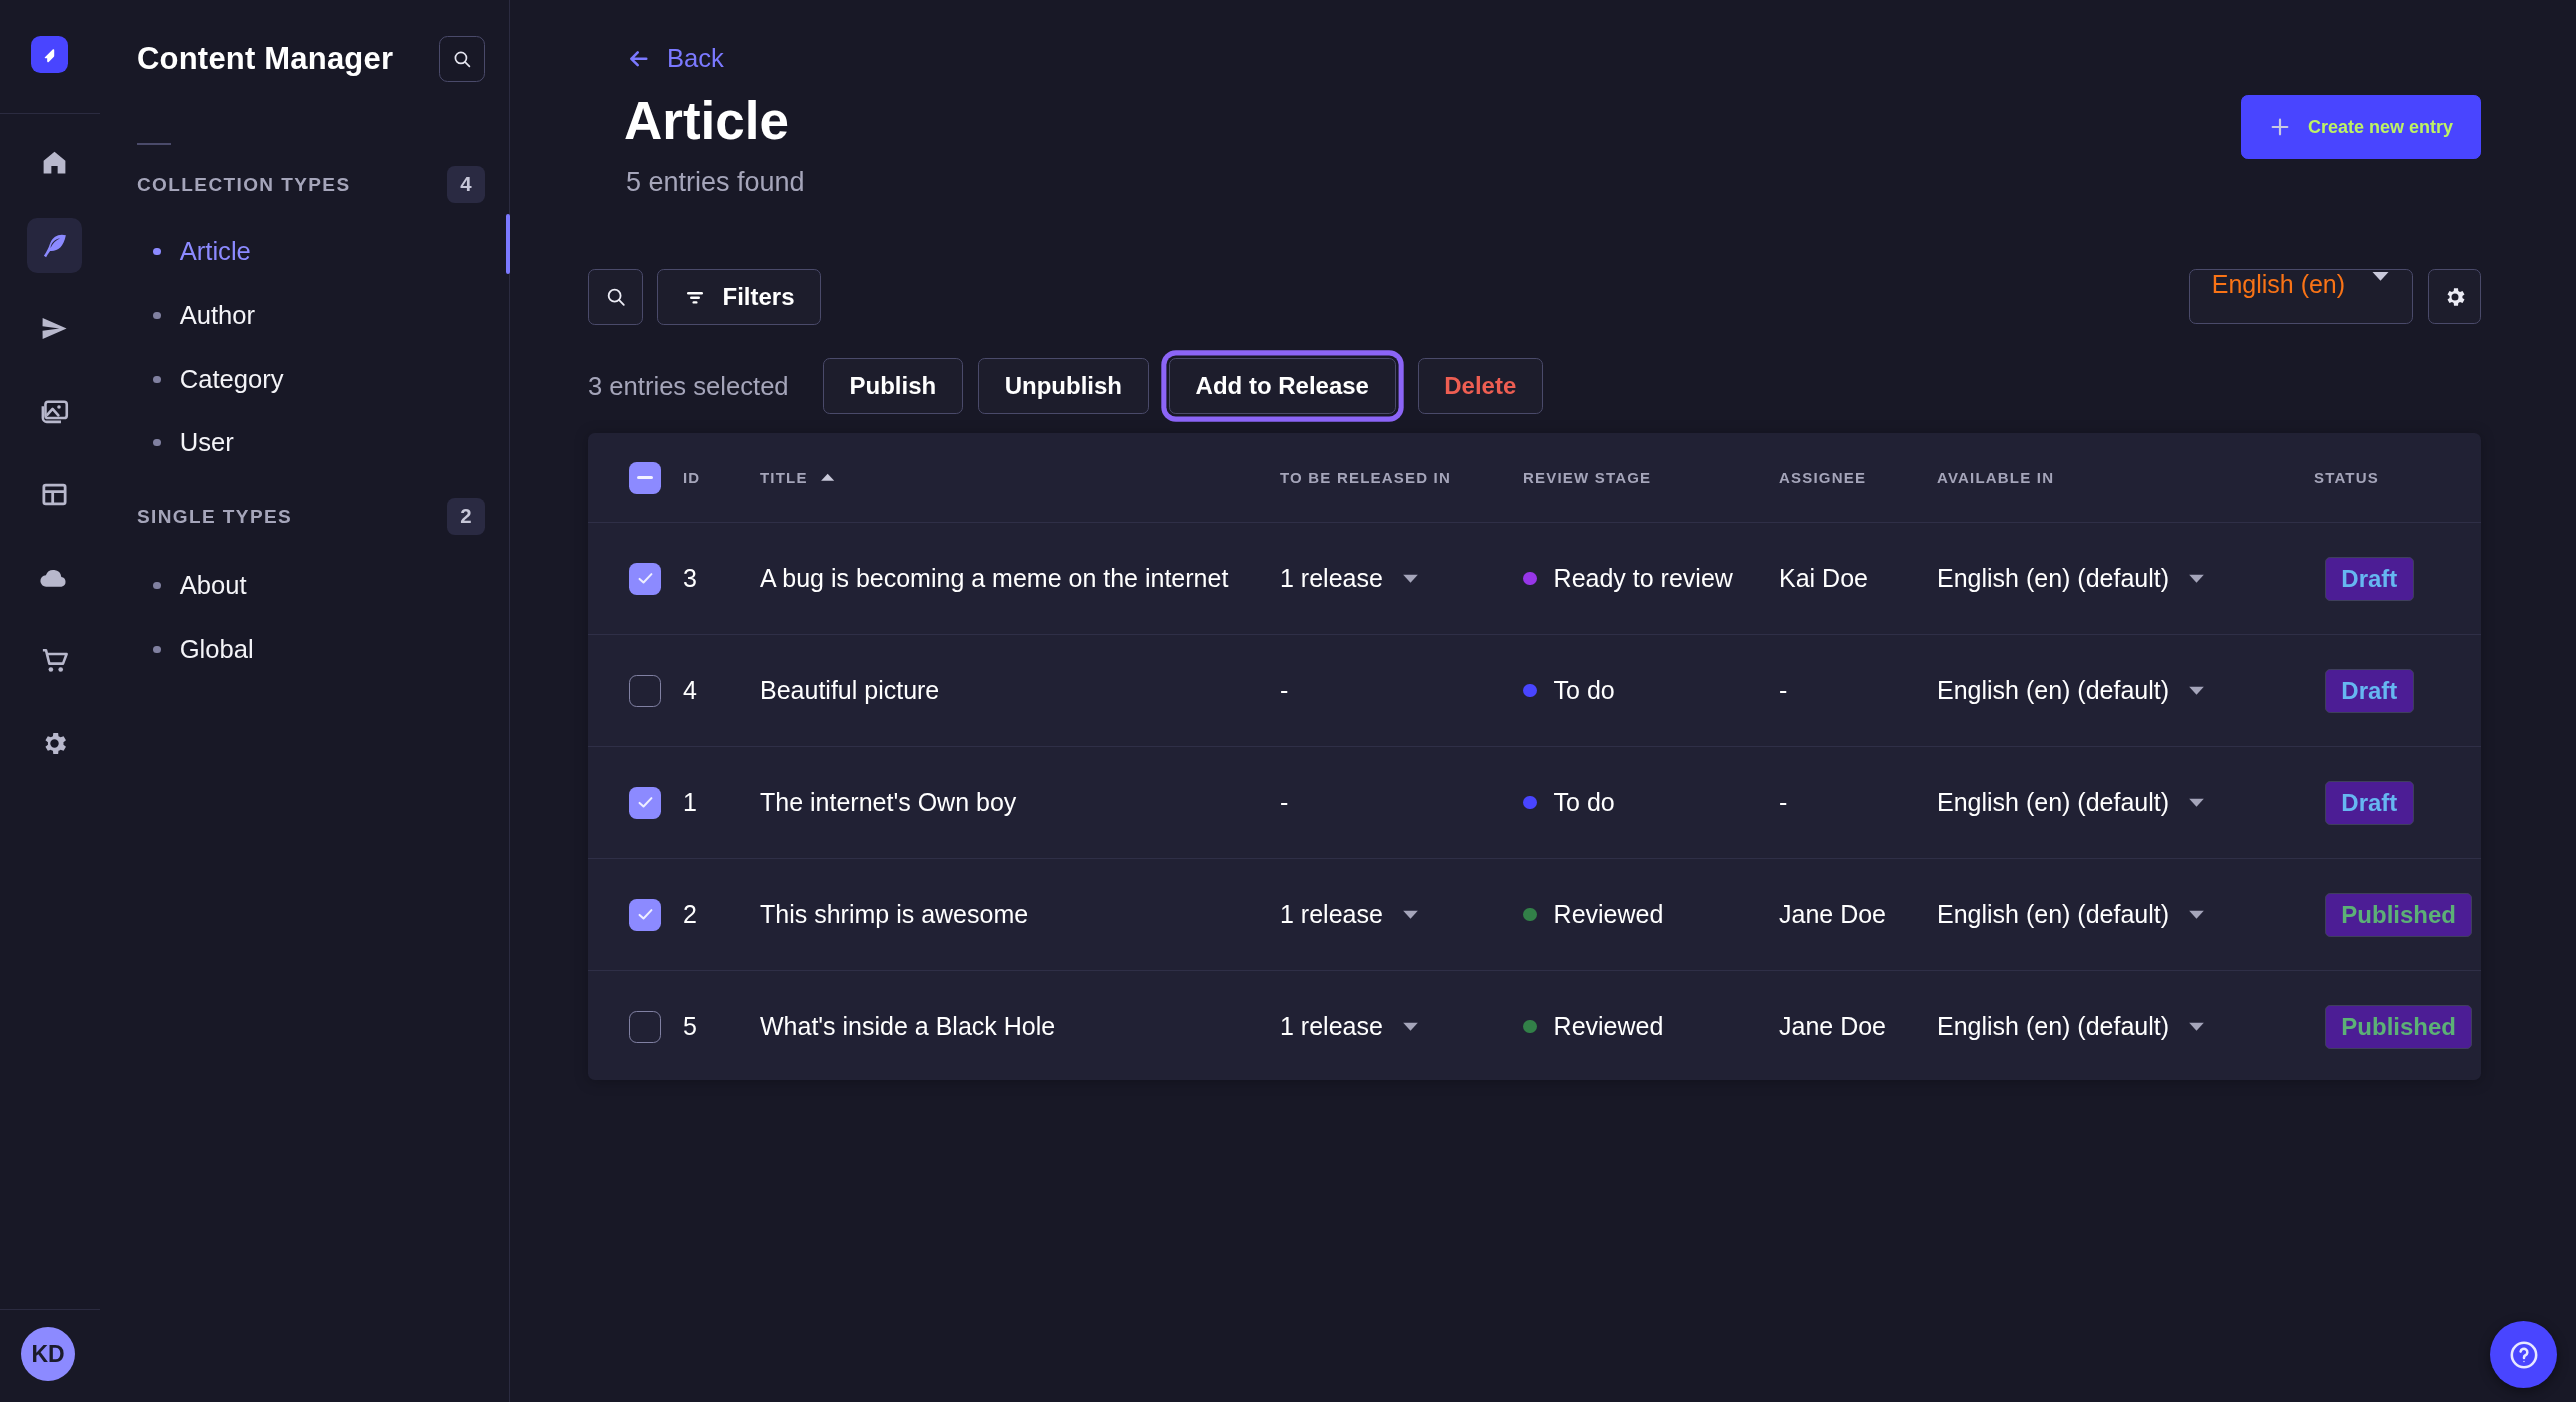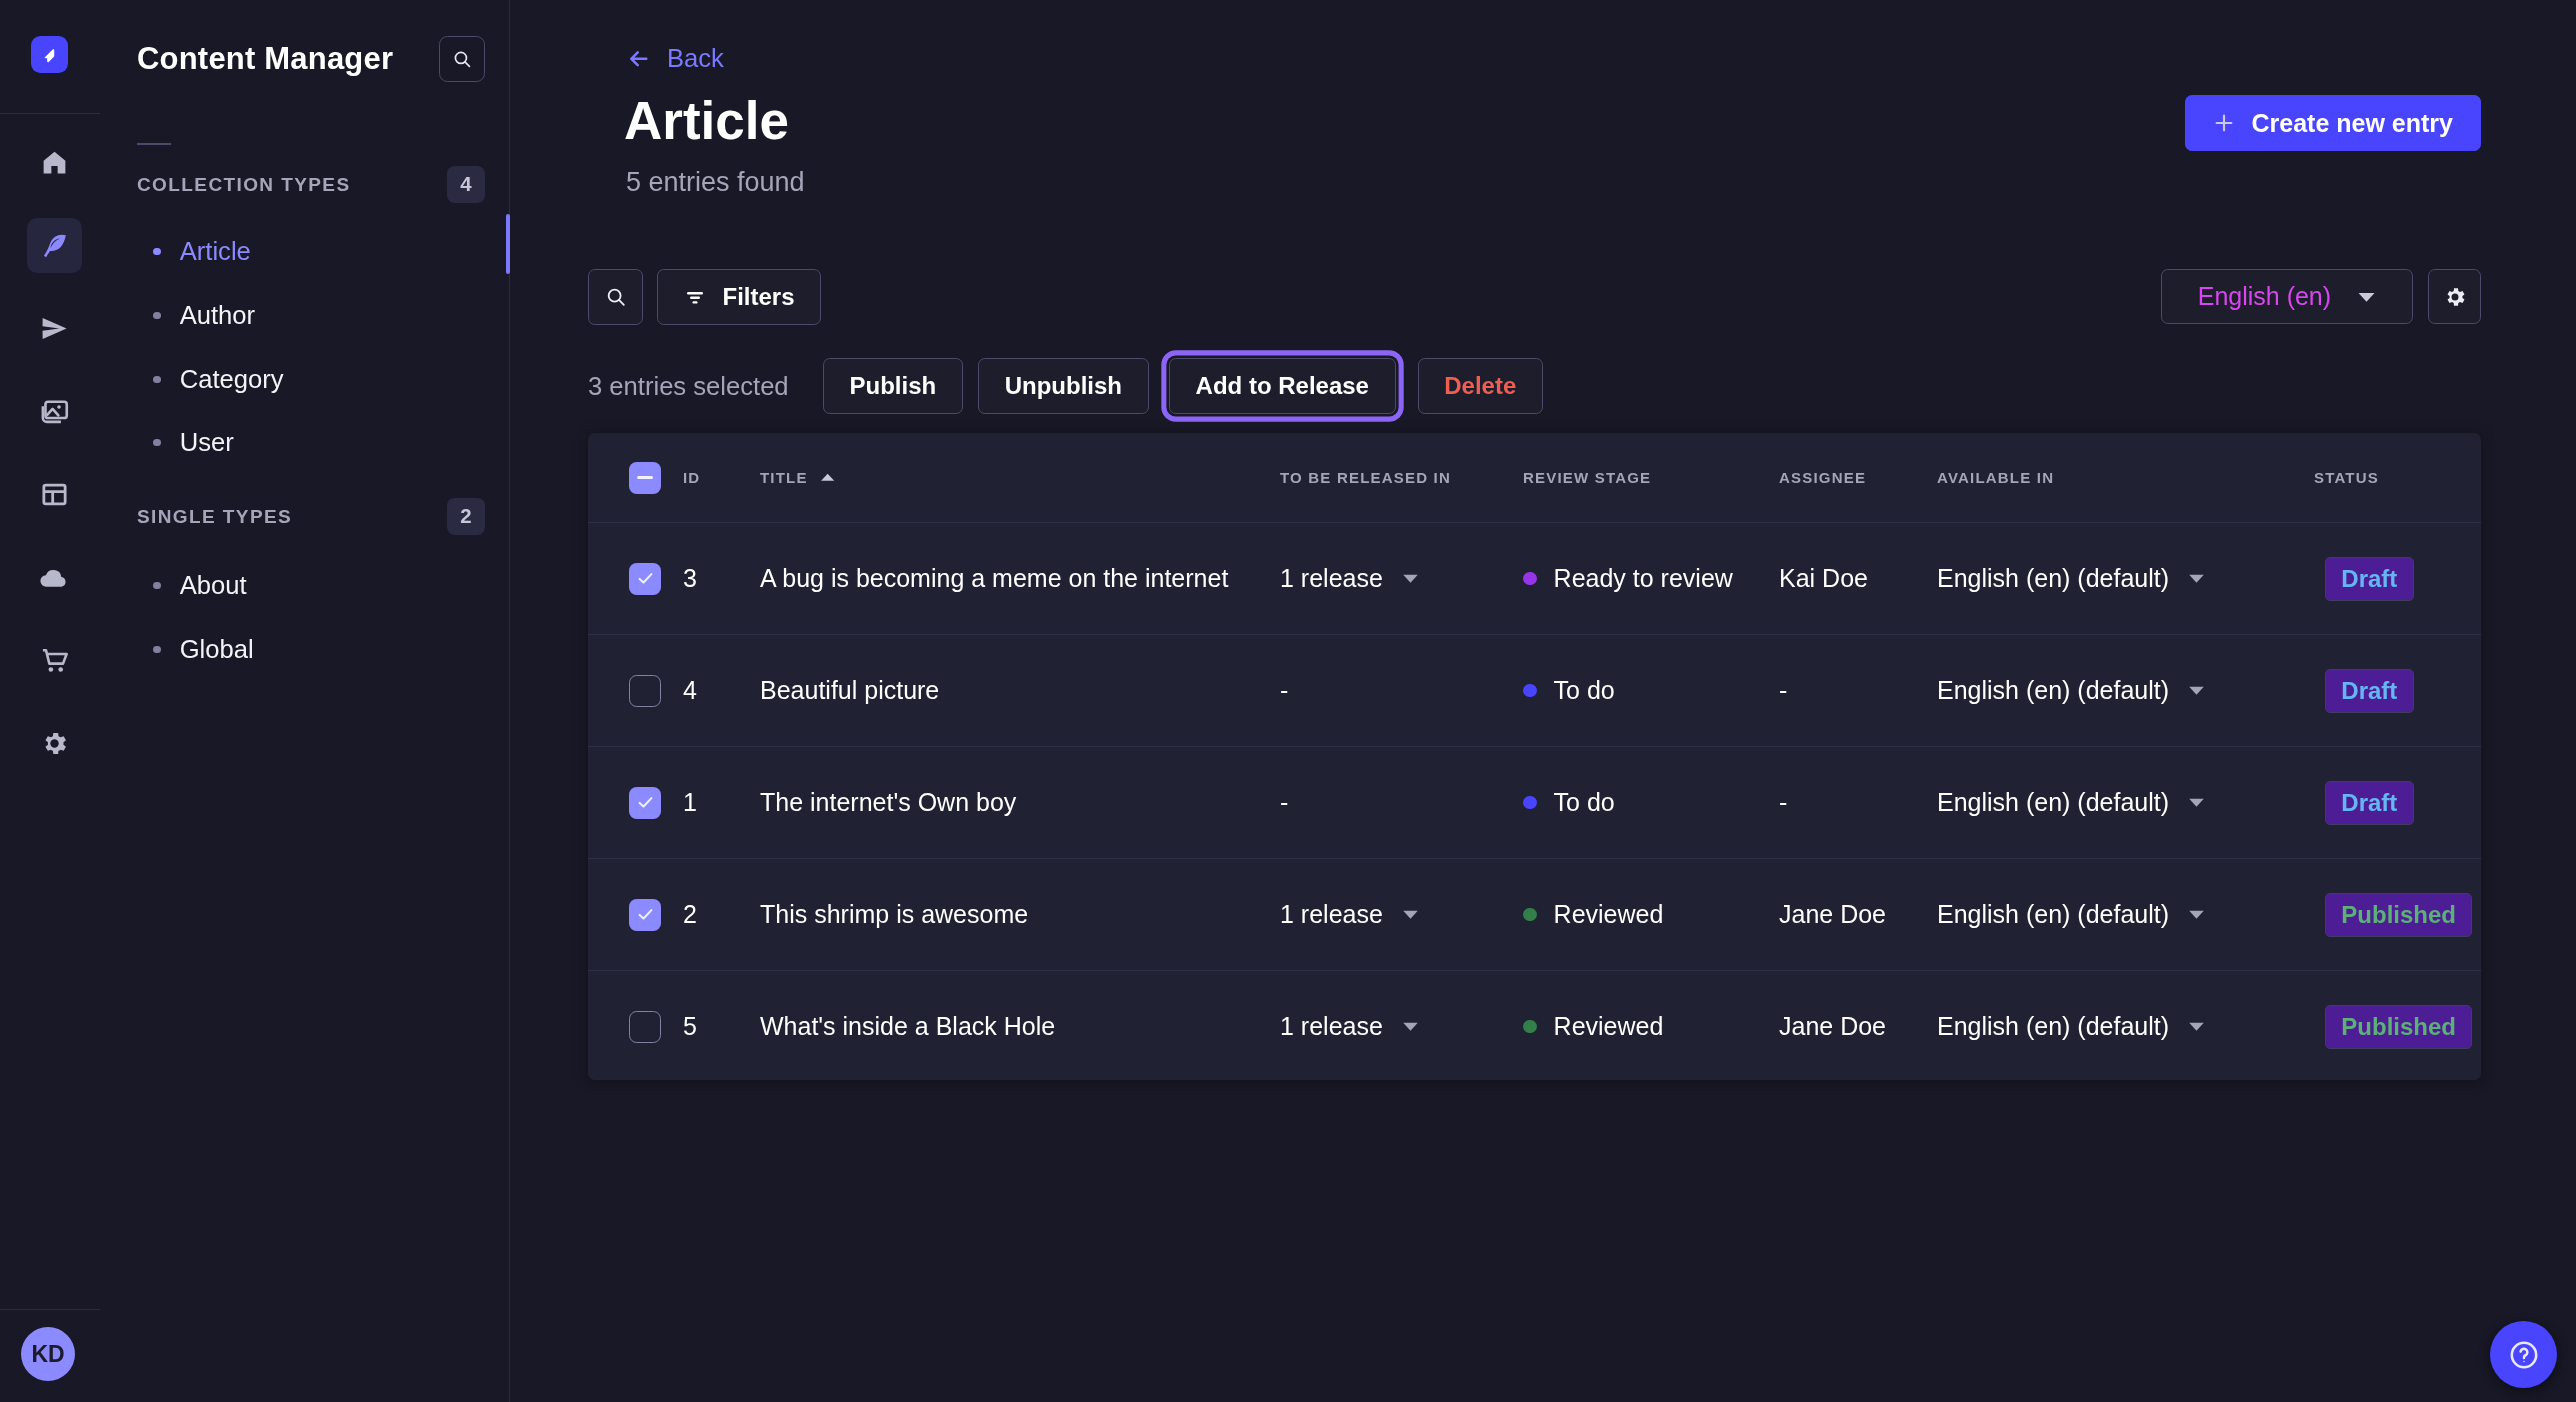--- a/index.html
+++ b/index.html
@@ -69,39 +69,39 @@
   .active-bar { position:absolute; right:-0.9px; top:214px; width:4.3px; height:60px; background:#7b79ff; border-radius:2.6px; }
 
   
   .main { position:absolute; left:510px; top:0; right:0; bottom:0; }
 
   .back-link { position:absolute; left:116px; top:44px; display:flex; align-items:center; gap:15.3px; color:#7b79ff; font-size:25.6px; cursor:pointer; }
   .page-title { position:absolute; left:114px; top:90px; font-size:53px; font-weight:700; }
   .page-subtitle { position:absolute; left:116px; top:167px; font-size:27px; color:#a5a5ba; }
 
   .create-btn {
-    position:absolute; right:95px; top:95px; height:56px; padding:0 27px;
+    position:absolute; right:95px; top:95px; height:64px; padding:0 27px;
     background:#4945ff; border-radius:6.8px; border:0.9px solid #4945ff;
     display:flex; align-items:center; gap:17px;
-    color:#ffffff; font-size:25px; font-weight:600; cursor:pointer;
+    color:#bef264; font-size:18px; font-weight:600; cursor:pointer;
   }
 
   .toolbar-left { position:absolute; left:78px; top:269px; display:flex; gap:13.6px; }
   .icon-btn {
     width:55px; height:56px; background:#1d1d2c; border:0.9px solid #4a4a6a; border-radius:6.8px;
     display:flex; align-items:center; justify-content:center; color:#ececf5; cursor:pointer;
   }
   .filters-btn {
     height:56px; padding:0 25.6px; background:#1d1d2c; border:0.9px solid #4a4a6a; border-radius:6.8px;
     display:flex; align-items:center; gap:15.3px; color:#ffffff; font-size:24px; font-weight:700; cursor:pointer;
   }
   .toolbar-right { position:absolute; right:95px; top:269px; display:flex; gap:15.3px; }
   .locale-select {
-    height:55px; padding:0 36px; background:#1d1d2c; border:0.9px solid #4a4a6a; border-radius:6.8px;
-    display:flex; align-items:center; gap:25.6px; color:#d946ef; font-size:25px; cursor:pointer;
+    height:55px; padding:0 22px; background:#1d1d2c; border:0.9px solid #4a4a6a; border-radius:6.8px;
+    display:flex; align-items:flex-start; gap:25.6px; color:#f97316; font-size:25px; cursor:pointer;
   }
   .gear-btn { width:53px; height:55px; }
 
   .selection-row { position:absolute; left:78px; top:358px; display:flex; align-items:center; }
   .selection-text { font-size:25.6px; color:#a5a5ba; margin-right:19px; }
   .sel-btn {
     height:56px; padding:0 25.6px; margin-left:15.3px;
     background:#1d1d2c; border:0.9px solid #4a4a6a; border-radius:6.8px;
     color:#ffffff; font-size:24px; font-weight:700; cursor:pointer;
     display:flex; align-items:center;

